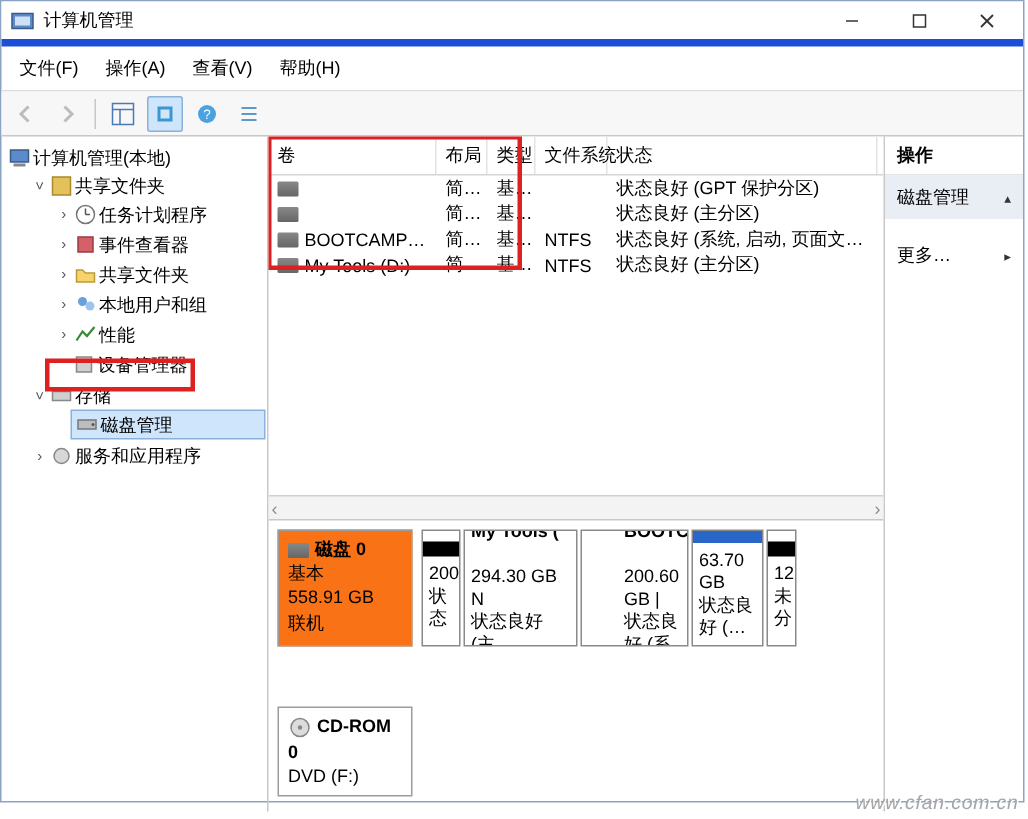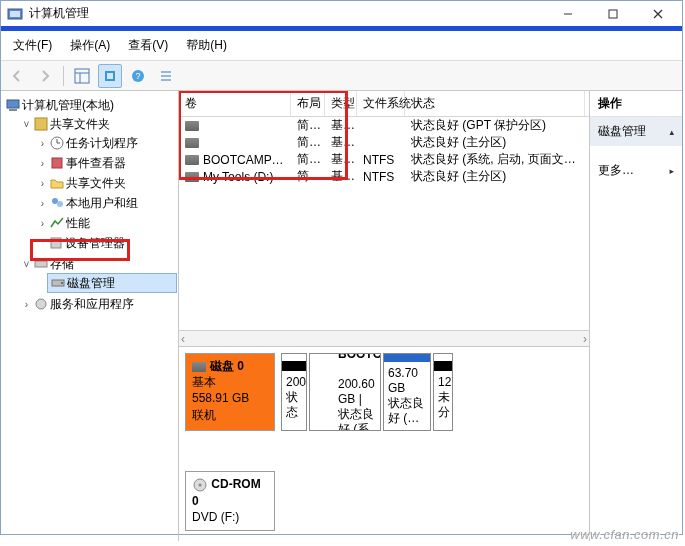--- a/index.html
+++ b/index.html
@@ -414,20 +414,21 @@
       <div class="diskview">
         <div class="disk-row">
           <div class="disk-info">
             <span class="disk-ic"></span><b>磁盘 0</b><br>
             <span>基本</span><br>
             <span>558.91 GB</span><br>
             <span>联机</span>
           </div>
           <div class="disk-bar" id="disk0-bar">
               <div class="part" style="flex: 0 0 26px;"><div class="hdr black"></div>200<br>状态</div>
+              <div class="part" style="flex: 0 0 76px;"><div class="hdr blue"></div><b>My Tools (</b><br>294.30 GB N<br>状态良好 (主</div>
               <div class="part" style="flex: 0 0 72px; padding-left: 28px;"><div class="hdr blue"></div><b>BOOTCAM</b><br>200.60 GB |<br>状态良好 (系</div>
               <div class="part" style="flex: 0 0 48px;"><div class="hdr blue"></div>63.70 GB<br>状态良好 (…</div>
               <div class="part" style="flex: 0 0 20px;"><div class="hdr black"></div>127<br>未分</div>
             </div>
         </div>
         <div class="cd-row">
           <div class="cd-info">
             <span class="ticon" style="vertical-align:middle">
                 <svg viewBox="0 0 16 16">
                   <circle cx="8" cy="8" r="6" fill="#dcdcdc" stroke="#888"></circle>

